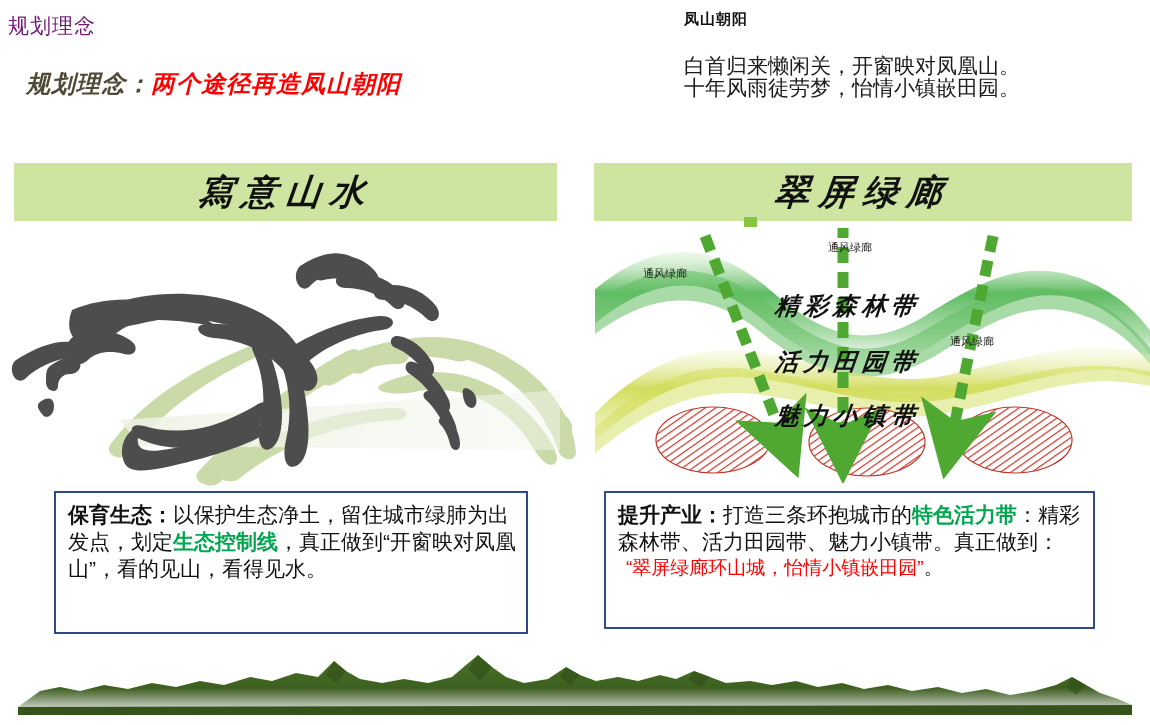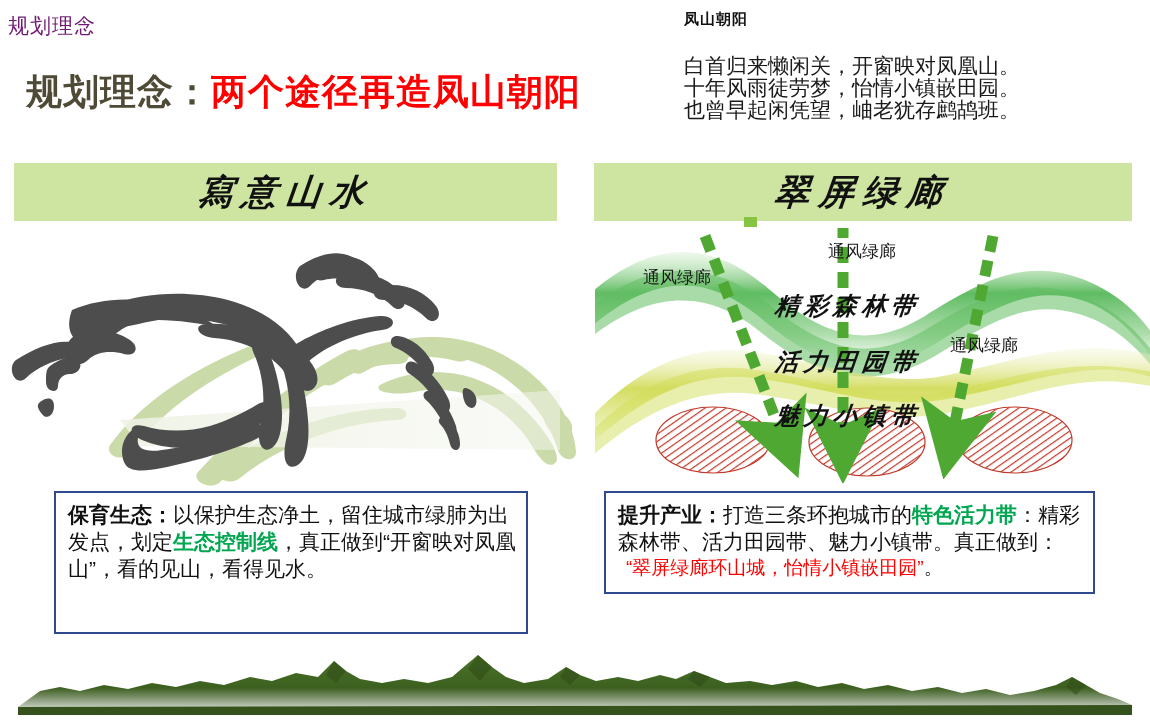--- a/index.html
+++ b/index.html
@@ -14,22 +14,23 @@
   
   .breadcrumb{
     position:absolute;left:8px;top:12px;
     font-size:21px;color:#701a75;letter-spacing:1px;
     white-space:nowrap;
   }
 
   
   .title{
     position:absolute;left:26px;top:68px;
-    font-size:36px;font-weight:bold;white-space:nowrap;
+    font-size:24px;font-weight:bold;white-space:nowrap;
     letter-spacing:1px;
+    font-style:italic;
   }
   .title .t1{color:#4e4a35;}
   .title .t2{color:#ff0000;}
 
   
   .poem{position:absolute;left:684px;top:10px;width:330px;}
   .poem-title{font-size:15px;font-weight:bold;color:#111;letter-spacing:1px;}
   .poem-body{margin-top:26px;font-size:21px;color:#1a1a1a;line-height:22px;letter-spacing:0px;}
   .poem-body div{white-space:nowrap;}
 
@@ -50,37 +51,37 @@
     position:absolute;left:150px;bottom:-6px;width:13px;height:10px;
     background:#86c442;
   }
 
   
   .ink{position:absolute;left:0px;top:240px;width:580px;height:250px;}
 
   
   .diagram{position:absolute;left:595px;top:228px;width:555px;height:255px;}
   .vent-label{
-    position:absolute;font-size:17px;color:#1a1a1a;white-space:nowrap;
+    position:absolute;font-size:11px;color:#1a1a1a;white-space:nowrap;
     letter-spacing:0px;
   }
   .band-label{
     position:absolute;white-space:nowrap;
     font-family:"Liberation Serif","DejaVu Serif",serif;
     font-size:24px;font-weight:bold;font-style:italic;color:#111;
     letter-spacing:5px;transform:skewX(-6deg);
   }
 
   
   .tbox{
     position:absolute;border:2px solid #2e4a8c;background:#fff;
     box-sizing:border-box;padding:8px 10px 6px 12px;
   }
   .tbox-l{left:54px;top:491px;width:474px;height:143px;}
-  .tbox-r{left:604px;top:491px;width:491px;height:103px;}
+  .tbox-r{left:604px;top:491px;width:491px;height:138px;}
   .tbox p{margin:0;font-size:21px;line-height:27px;color:#111;letter-spacing:0px;}
   .tbox .b{font-weight:bold;}
   .tbox .g{font-weight:bold;color:#00a650;}
   .tbox .r{font-weight:normal;color:#ff0000;}
   .tbox-r .redline{font-size:19px;line-height:26px;text-align:left;padding-left:8px;}
 
   
   .terrain{position:absolute;left:0;top:645px;width:1150px;height:78px;}
 </style>
 </head>
@@ -92,21 +93,20 @@
 
   <div class="title">
     <span class="t1">规划理念：</span><span class="t2">两个途径再造凤山朝阳</span>
   </div>
 
   <div class="poem">
     <div class="poem-title">凤山朝阳</div>
     <div class="poem-body">
       <div>白首归来懒闲关，开窗映对凤凰山。</div>
       <div>十年风雨徒劳梦，怡情小镇嵌田园。</div>
-      <div>也曾早起闲凭望，岫老犹存鹧鸪班。</div>
     </div>
   </div>
 
   <div class="banner banner-l">
     <span>寫意山水</span>
   </div>
   <div class="banner banner-r">
     <span>翠屏绿廊</span>
     <i class="nub"></i>
   </div>

